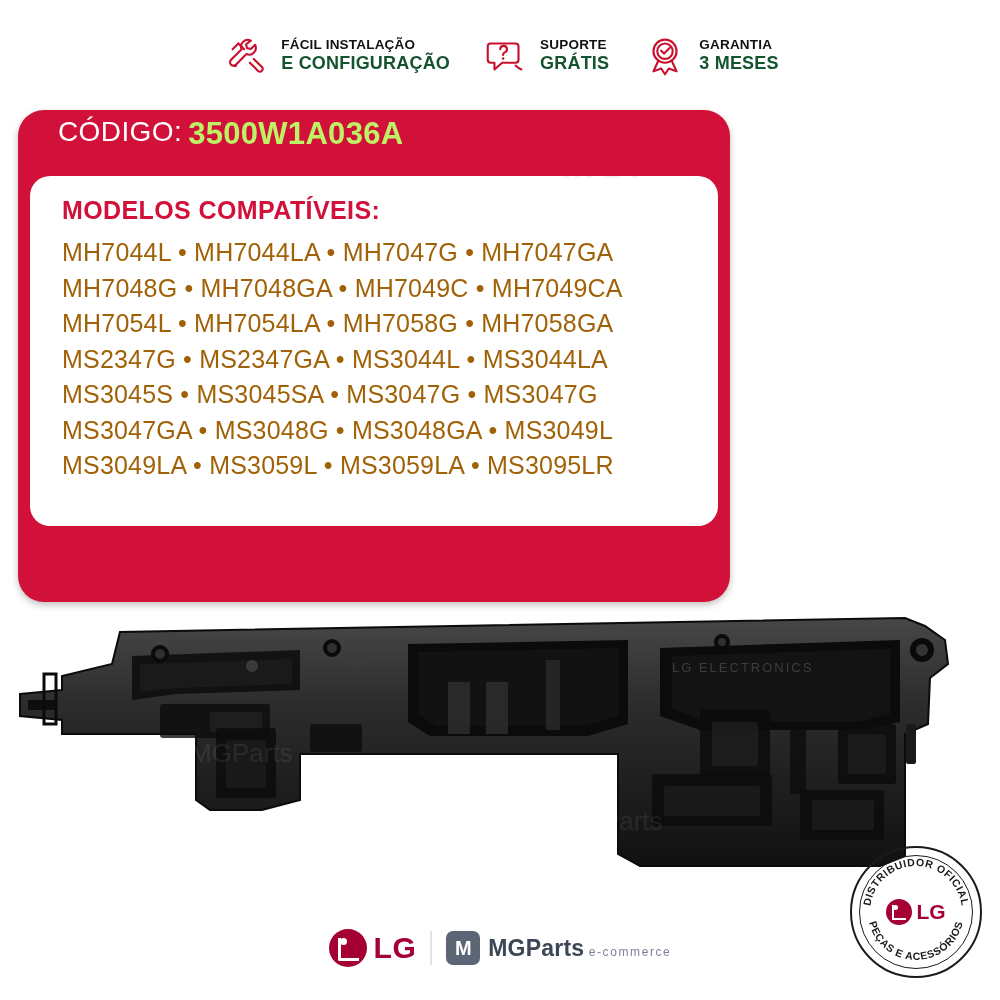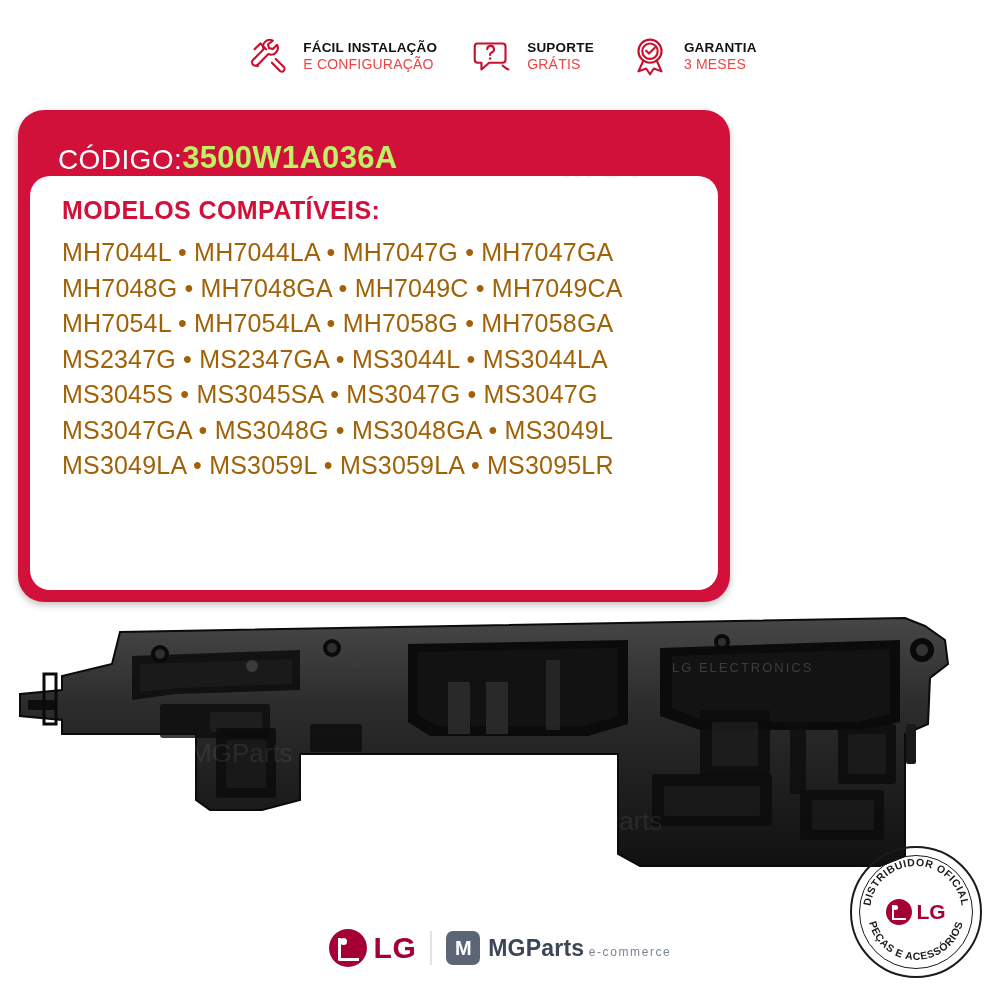--- a/index.html
+++ b/index.html
@@ -42,59 +42,59 @@
     color: #111;
   }
   .benefit .bt1 {
     font-size: 13.5px;
     font-weight: bold;
     letter-spacing: .2px;
     white-space: nowrap;
     display: block;
   }
   .benefit .bt2 {
-    font-size: 14px;
-    font-weight: normal;
+    font-size: 18px;
+    font-weight: bold;
     letter-spacing: .2px;
     white-space: nowrap;
     display: block;
-    color: #ef4444;
+    color: #14532d;
   }
 
   
   .card {
     position: absolute;
     top: 110px; left: 18px;
     width: 712px; height: 492px;
     background: #d2113b;
     border-radius: 26px;
     box-shadow: 0 3px 7px rgba(0,0,0,.25);
     padding: 6px;
   }
   .card-head {
     height: 60px;
     display: flex;
-    align-items: flex-end;
+    align-items: flex-start;
     padding-left: 34px;
-    gap: 0;
+    gap: 6px;
   }
   .card-head .lbl {
     color: #fff;
     font-size: 28px;
     letter-spacing: .4px;
   }
   .card-head .code {
     color: #bef264;
     font-size: 31px;
     font-weight: bold;
     letter-spacing: .3px;
   }
   .card-body {
     position: relative;
-    height: 414px;
+    height: 350px;
     margin: 0 6px 22px 6px;
     background: #fff;
     border-radius: 20px;
     padding: 20px 12px 10px 26px;
     overflow: hidden;
   }
   .card-body .wm {
     position: absolute;
     top: -34px; right: 60px;
     font-size: 40px;

